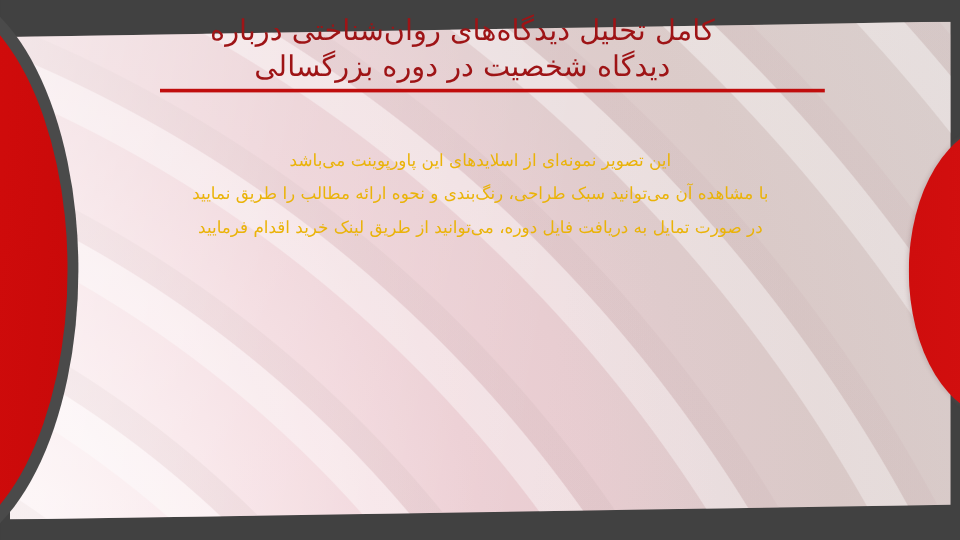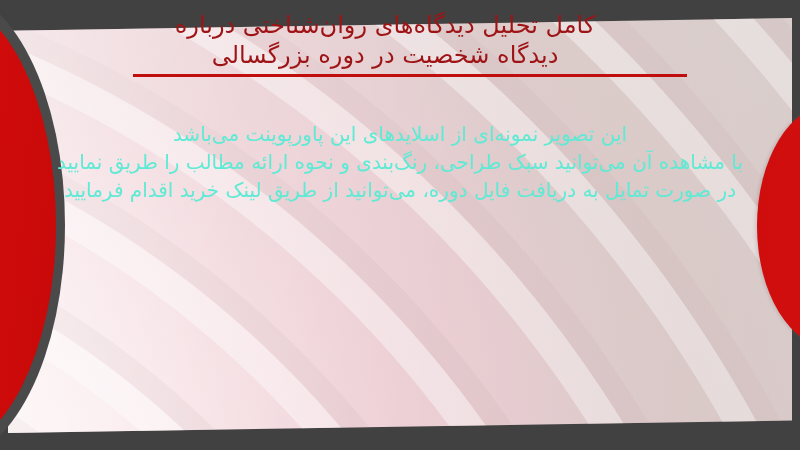--- a/index.html
+++ b/index.html
@@ -157,22 +157,22 @@
 
   .body-block {
     position: absolute;
     right: 40px;
     top: 120px;
     width: 720px;
     text-align: center;
     direction: rtl;
   }
   .body-line {
-    color: #5eead4;
-    font-size: 20px;
+    color: #eab308;
+    font-size: 14px;
     line-height: 28px;
     font-weight: 400;
     white-space: nowrap;
   }
 </style>
 </head>
 <body>
 
 <div class="slide">
 

